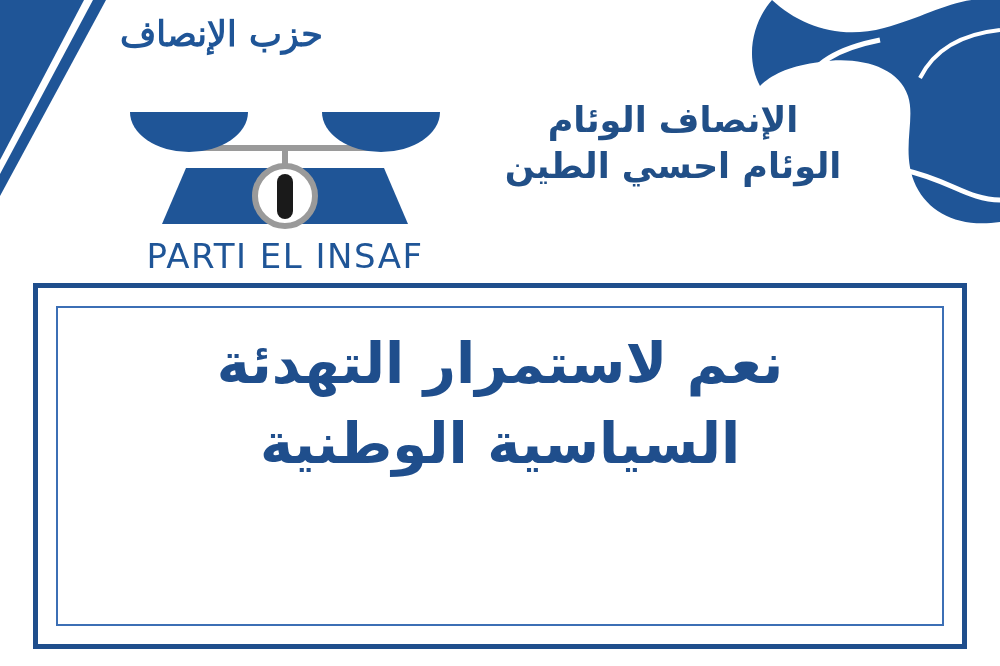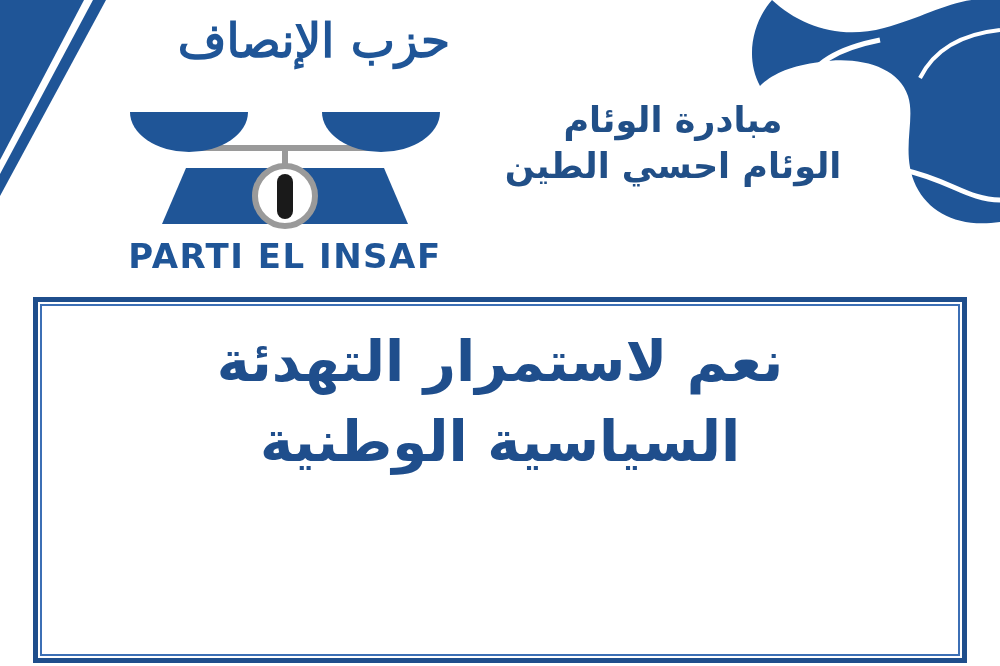--- a/index.html
+++ b/index.html
@@ -15,36 +15,36 @@
   
   .deco-layer{position:absolute;inset:0;pointer-events:none;}
   .deco-layer svg{display:block;width:1000px;height:666px;}
 
   
   #logo-block{
     position:absolute;left:120px;top:14px;width:330px;height:266px;
   }
   #logo-arabic-name{
     position:absolute;left:0;top:0;width:330px;
-    text-align:right;
+    text-align:left;
     font-family:"DejaVu Serif","Liberation Serif",serif;
     font-weight:700;
-    font-size:47px;
+    font-size:35px;
     line-height:1.15;
     color:#1F5597;
     direction:rtl;
     letter-spacing:0px;
   }
   #logo-scale{position:absolute;left:0;top:54px;width:330px;height:165px;}
   #logo-scale svg{display:block;}
   #logo-latin-name{
     position:absolute;left:0;top:222px;width:330px;
     text-align:center;
     font-family:"DejaVu Sans","Liberation Sans",sans-serif;
-    font-weight:700;
+    font-weight:400;
     font-size:34px;
     letter-spacing:1.5px;
     color:#1F5597;
     white-space:nowrap;
   }
 
   
   #headline{
     position:absolute;right:92px;top:98px;width:470px;
     text-align:center;
@@ -52,27 +52,27 @@
     font-family:"DejaVu Sans","Liberation Sans",sans-serif;
     font-weight:700;
     font-size:35px;
     line-height:1.30;
     color:#214F87;
   }
   #headline .hl-line{display:block;white-space:nowrap;}
 
   
   #slogan-frame{
-    position:absolute;left:33px;top:297px;
+    position:absolute;left:33px;top:283px;
     width:calc(1000px - 33px - 33px);
     height:calc(666px - 283px - 17px);
     border:5px solid #1F4E8C;
     background:#ffffff;
     box-sizing:border-box;
-    padding:2px;
+    padding:18px;
   }
   #slogan-inner{
     width:100%;height:100%;
     border:2px solid #3C6FB5;
     box-sizing:border-box;
     display:flex;align-items:flex-start;justify-content:center;
   }
   #slogan-text{
     direction:rtl;
     text-align:center;
@@ -140,21 +140,21 @@
         <circle cx="165" cy="128" r="30" fill="#ffffff" stroke="#9A9A9A" stroke-width="6"></circle>
 
         <rect x="157" y="106" width="16" height="45" rx="8" fill="#1A1A1A"></rect>
       </svg>
     </div>
 
     <div id="logo-latin-name">PARTI EL INSAF</div>
   </div>
 
   <div id="headline">
-    <span class="hl-line">مبادرة الوئام</span>
+    <span class="hl-line">الإنصاف الوئام</span>
     <span class="hl-line">الوئام احسي الطين</span>
   </div>
 
   <div id="slogan-frame">
     <div id="slogan-inner">
       <div id="slogan-text">
         <span class="sl-line">نعم لاستمرار التهدئة</span>
         <span class="sl-line">السياسية الوطنية</span>
       </div>
     </div>

